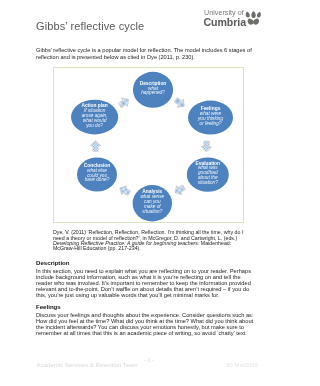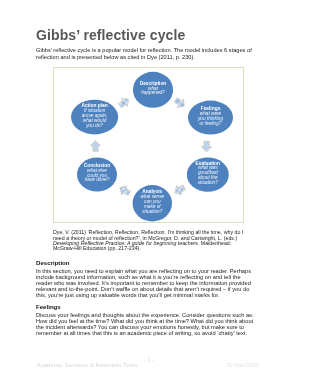--- a/index.html
+++ b/index.html
@@ -7,21 +7,21 @@
   .page{position:relative;width:298px;height:386px;background:#fff;}
 
   
   .logo{position:absolute;left:204px;top:4px;width:76px;height:28px;}
   .logo .l1{position:absolute;left:0;top:4.8px;font-size:7.1px;color:#7a7a7a;letter-spacing:.05px;line-height:8px;white-space:nowrap;}
   .logo .l2{position:absolute;left:-0.6px;top:11.9px;font-size:10.6px;font-weight:700;color:#58585a;letter-spacing:-.05px;line-height:12px;white-space:nowrap;}
   .logo .crest{position:absolute;left:40.3px;top:6.6px;width:18px;height:14px;}
   .logo .crest svg{display:block;}
 
   
-  .title{position:absolute;left:36px;top:27px;font-size:14px;font-weight:700;color:#58585a;letter-spacing:.1px;white-space:nowrap;}
+  .title{position:absolute;left:36px;top:20px;font-size:11px;font-weight:400;color:#58585a;letter-spacing:.1px;white-space:nowrap;}
   .intro{position:absolute;left:36px;top:47.4px;width:219px;font-size:5.65px;color:#1d1d1d;line-height:6.2px;text-align:left;}
 
   
   .diagram{position:absolute;left:53px;top:67px;width:191px;height:156px;border:1px solid #d8e4bc;box-sizing:border-box;background:#fff;}
   .diagram svg{display:block;}
 
   
   .citation{position:absolute;left:53px;top:230.4px;width:192px;font-size:5.25px;color:#1d1d1d;line-height:5.35px;text-align:left;}
   .citation .it{font-style:italic;}
 
@@ -35,20 +35,40 @@
   
   .pagenum{position:absolute;left:36px;top:356.6px;width:226px;text-align:center;font-size:5.4px;color:#d6d6d6;}
   .foot-left{position:absolute;left:36.6px;top:361.5px;font-size:6.05px;color:#d8d8d8;white-space:nowrap;}
   .foot-right{position:absolute;left:226px;top:362.2px;font-size:6.05px;color:#e4e4e4;white-space:nowrap;}
 </style>
 </head>
 <body>
 
 <div class="page">
 
+  <div class="logo">
+    <div class="l1">University of</div>
+    <div class="l2">Cumbria</div>
+    <div class="crest">
+      <svg width="19" height="15" viewBox="0 0 38 30" xmlns="http://www.w3.org/2000/svg" fill="#6d6e6a">
+        <g>
+
+          <path d="M7.6 1.0 C10.6 3.8 11.9 7.4 11.0 10.4 C10.3 12.7 8.2 13.8 6.2 13.1 C3.9 12.3 2.9 9.8 3.5 7.1 C4.0 4.6 5.7 2.4 7.6 1.0 Z" transform="rotate(-16 7.2 7.5)"></path>
+
+          <path d="M19.0 0.0 C22.6 3.0 24.2 7.1 23.3 10.5 C22.6 13.2 20.3 14.5 18.0 13.8 C15.4 13.0 14.2 10.2 14.8 7.1 C15.4 4.4 16.9 1.8 19.0 0.0 Z"></path>
+
+          <path d="M30.2 1.2 C33.2 3.9 34.5 7.3 33.6 10.2 C32.9 12.4 30.9 13.5 28.9 12.8 C26.7 12.0 25.8 9.6 26.3 7.1 C26.8 4.8 28.4 2.6 30.2 1.2 Z" transform="rotate(15 30 7.5)"></path>
+
+          <path d="M11.6 14.4 C16.0 16.2 18.7 19.3 18.8 22.8 C18.9 25.6 16.8 27.6 13.9 27.6 C10.5 27.6 7.8 25.1 7.5 21.5 C7.2 18.7 8.6 16.1 11.6 14.4 Z" transform="rotate(-18 13 21)"></path>
+
+          <path d="M25.8 14.4 C21.4 16.2 18.7 19.3 18.6 22.8 C18.5 25.6 20.6 27.6 23.5 27.6 C26.9 27.6 29.6 25.1 29.9 21.5 C30.2 18.7 28.8 16.1 25.8 14.4 Z" transform="rotate(18 24.4 21)"></path>
+        </g>
+      </svg>
+    </div>
+  </div>
 
   <div class="title">Gibbs’ reflective cycle</div>
   <div class="intro">Gibbs’ reflective cycle is a popular model for reflection. The model includes 6 stages of reflection and is presented below as cited in Dye (2011, p. 230).</div>
 
   <div class="diagram">
     <svg id="cycle-svg" width="189" height="154" viewBox="0 0 189 154" xmlns="http://www.w3.org/2000/svg">
         <defs>
           <pattern id="dither" width="1.6" height="1.6" patternUnits="userSpaceOnUse">
             <rect width="1.6" height="1.6" fill="#ffffff"></rect>
             <rect x="0" y="0" width="0.8" height="0.8" fill="#7ea9d7"></rect>

